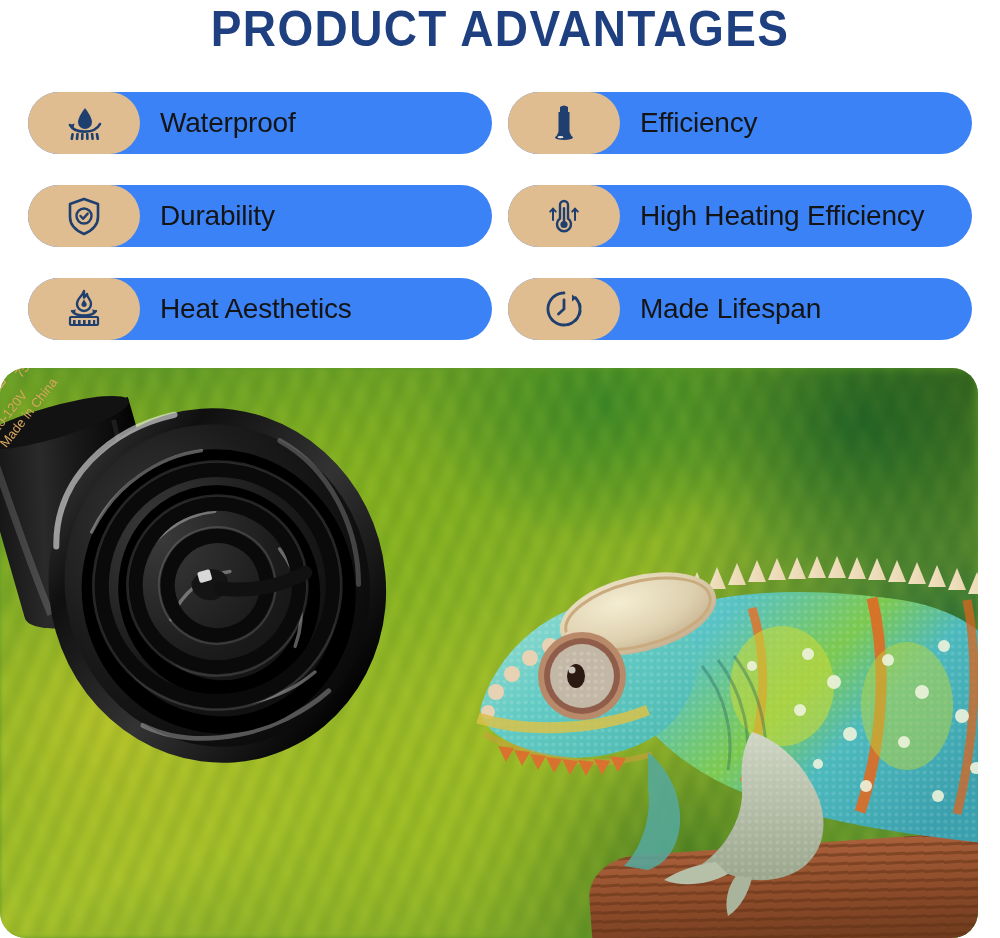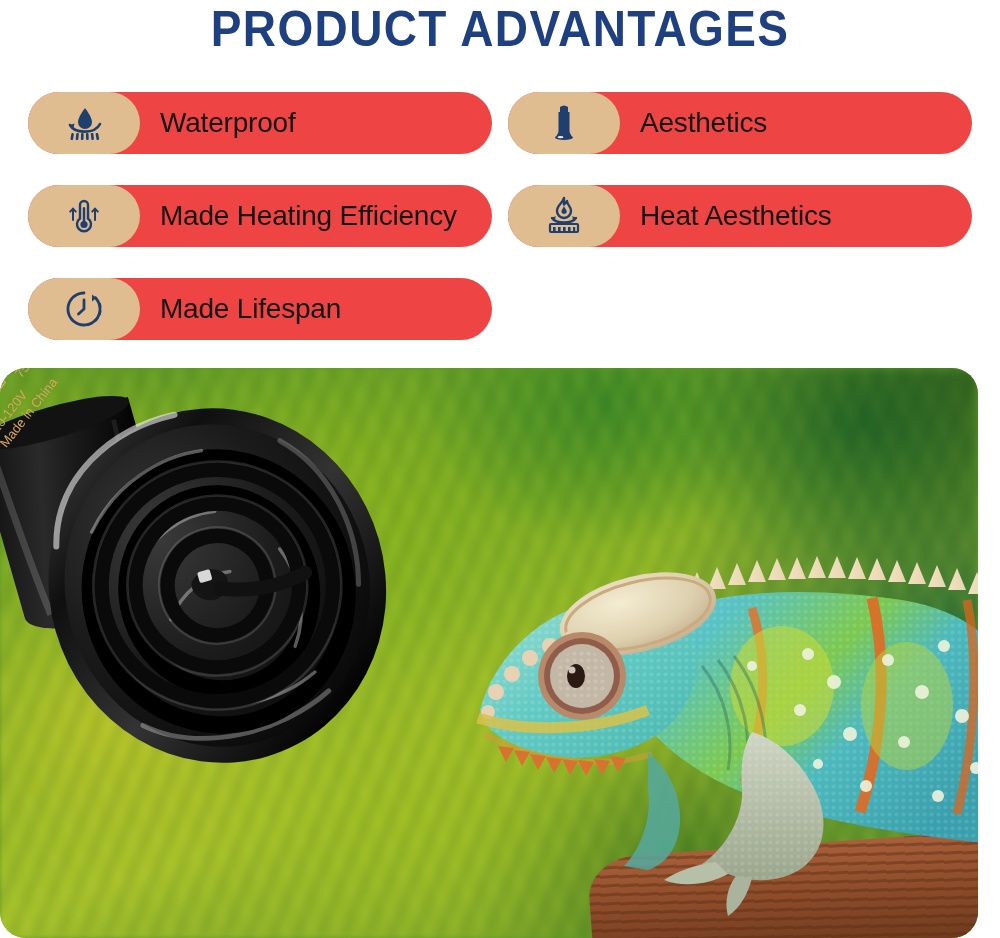--- a/index.html
+++ b/index.html
@@ -31,21 +31,21 @@
     position: absolute; top: 92px; left: 28px;
     width: 944px;
     display: grid;
     grid-template-columns: 464px 464px;
     column-gap: 16px;
     row-gap: 31px;
   }
   .pill {
     position: relative;
     height: 62px;
-    background: #ef4444;
+    background: #3b82f6;
     border-radius: 31px;
     display: flex;
     align-items: center;
   }
   .pill-icon-circle {
     position: absolute;
     left: 0; top: 0;
     width: 112px; height: 62px;
     background: #e0bc91;
     border-radius: 31px;
@@ -149,39 +149,49 @@
 
     <div class="pill">
       <span class="pill-icon-circle">
         <svg width="40" height="44" viewBox="0 0 40 44">
           <path d="M16 6 q4 -3 8 0 l0 5 l1.5 0 l0 20 l-11 0 l0 -20 l1.5 0 Z" fill="#1f3f6e"></path>
           <path d="M15 30 l10 0 l3 6 l-16 0 Z" fill="#1f3f6e"></path>
           <ellipse cx="20" cy="36.5" rx="9" ry="2.6" fill="#1f3f6e"></ellipse>
           <ellipse cx="16.5" cy="36.2" rx="3" ry="1.1" fill="#f1e4d4"></ellipse>
         </svg>
       </span>
-      <span class="pill-label">Aesthetics</span>
-    </div>
-
+      <span class="pill-label">Efficiency</span>
+    </div>
+
+    <div class="pill">
+      <span class="pill-icon-circle">
+        <svg width="42" height="44" viewBox="0 0 42 44">
+          <path d="M21 5 L35 10 v13 c0 9 -7 14 -14 17 c-7 -3 -14 -8 -14 -17 V10 Z" fill="none" stroke="#1f3f6e" stroke-width="2.6" stroke-linejoin="round"></path>
+          <circle cx="21" cy="22" r="7.5" fill="none" stroke="#1f3f6e" stroke-width="2.4"></circle>
+          <path d="M17.5 22 l2.6 2.8 l4.6 -5.2" fill="none" stroke="#1f3f6e" stroke-width="2.4" stroke-linecap="round" stroke-linejoin="round"></path>
+        </svg>
+      </span>
+      <span class="pill-label">Durability</span>
+    </div>
 
     <div class="pill">
       <span class="pill-icon-circle">
         <svg width="44" height="44" viewBox="0 0 44 44">
           <path d="M22 7 a4 4 0 0 1 4 4 v13.5 a7 7 0 1 1 -8 0 V11 a4 4 0 0 1 4 -4 Z" fill="none" stroke="#1f3f6e" stroke-width="2.4"></path>
           <rect x="20.8" y="13" width="2.4" height="16" rx="1.2" fill="#1f3f6e"></rect>
           <circle cx="22" cy="30.5" r="3.6" fill="#1f3f6e"></circle>
           <g stroke="#1f3f6e" stroke-width="2" stroke-linecap="round" fill="none">
             <path d="M11 26 V15"></path>
               <path d="M8.2 17.6 L11 14.6 L13.8 17.6"></path>
             <path d="M33 26 V15"></path>
               <path d="M30.2 17.6 L33 14.6 L35.8 17.6"></path>
           </g>
         </svg>
       </span>
-      <span class="pill-label">Made Heating Efficiency</span>
+      <span class="pill-label">High Heating Efficiency</span>
     </div>
 
     <div class="pill">
       <span class="pill-icon-circle">
         <svg width="48" height="44" viewBox="0 0 48 44">
           <path d="M24 4 c-1 5 -7 7 -7 13 a7 7 0 0 0 14 0 c0 -5 -4 -6 -4 -10 c-1.4 2.4 -2.2 3 -3 3.6 Z" fill="none" stroke="#1f3f6e" stroke-width="2.4" stroke-linejoin="round"></path>
           <path d="M24 12 c-1 3 -2.6 3.6 -2.6 6 a2.8 2.8 0 0 0 5.4 0 c0 -2.2 -1.6 -3 -2.8 -6 Z" fill="#1f3f6e"></path>
           <path d="M12 24 c4 6 20 6 24 0" stroke="#1f3f6e" stroke-width="2.3" fill="none" stroke-linecap="round"></path>
           <path d="M15.8 22.2 l-4.4 1.6 l3.4 3.2 Z" fill="#1f3f6e"></path>
           <path d="M32.2 22.2 l4.4 1.6 l-3.4 3.2 Z" fill="#1f3f6e"></path>

